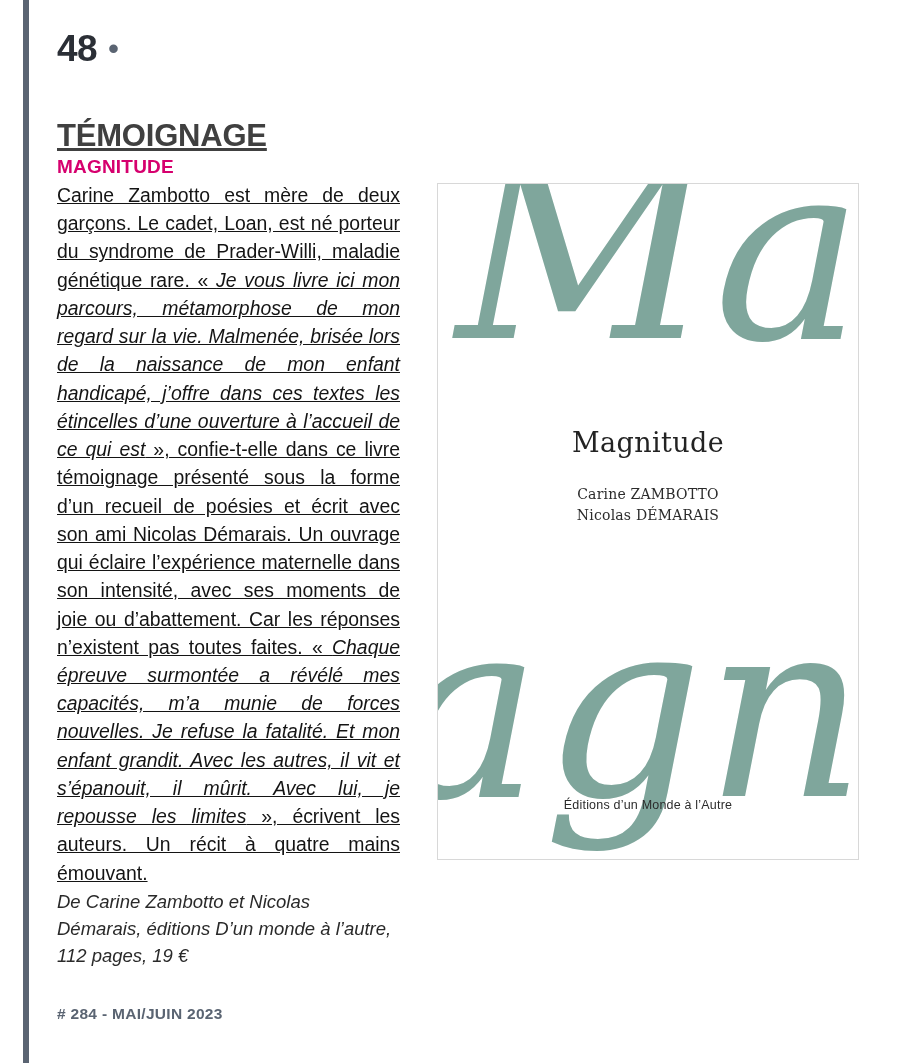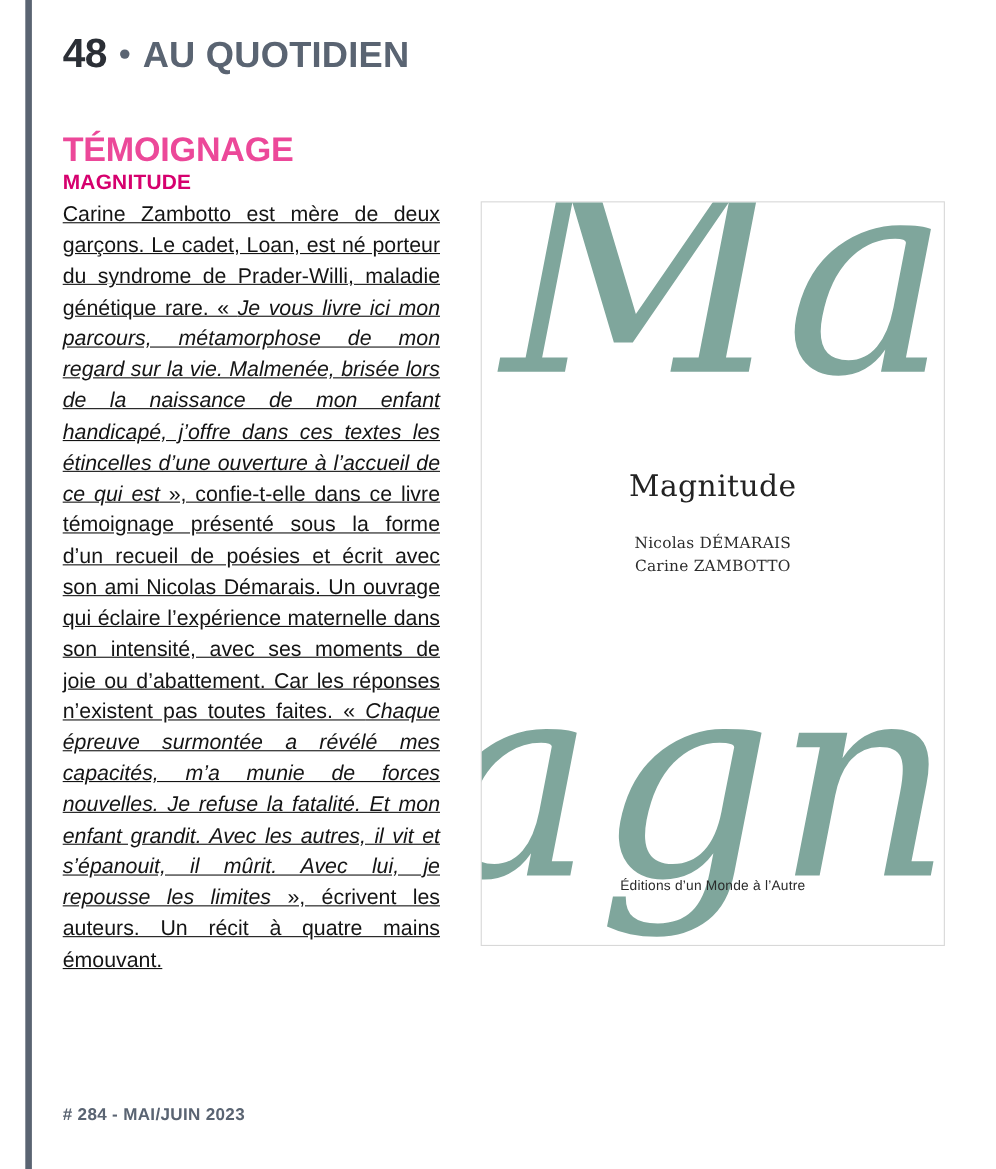--- a/index.html
+++ b/index.html
@@ -60,22 +60,23 @@
     letter-spacing: 0.2px;
   }
 
   
   .article-title {
     position: absolute;
     left: 57px;
     top: 118px;
     font-size: 31px;
     font-weight: bold;
-    color: #ec4899;
+    color: #404040;
     letter-spacing: -0.2px;
+    text-decoration: underline;
   }
   .article-subtitle {
     position: absolute;
     left: 57px;
     top: 156px;
     font-size: 19px;
     font-weight: bold;
     color: #d6006e;
     letter-spacing: 0.2px;
   }
@@ -191,39 +192,39 @@
 </head>
 <body>
 
 <div class="page">
 
   <div class="left-rule"></div>
 
   <div class="running-head">
     <span class="page-number">48</span>
     <span class="dot">•</span>
-    <span class="section-name">AU QUOTIDIEN</span>
   </div>
 
   <div class="article-title">TÉMOIGNAGE</div>
   <div class="article-subtitle">MAGNITUDE</div>
 
   <div class="body-column">
     <span>Carine Zambotto est mère de deux garçons. Le cadet, Loan, est né porteur du syndrome de Prader-Willi, maladie génétique rare. « </span><span class="q">Je vous livre ici mon parcours, métamorphose de mon regard sur la vie. Malmenée, brisée lors de la naissance de mon enfant handicapé, j’offre dans ces textes les étincelles d’une ouverture à l’accueil de ce qui est</span><span> », confie-t-elle dans ce livre témoignage présenté sous la forme d’un recueil de poésies et écrit avec son ami Nicolas Démarais. Un ouvrage qui éclaire l’expérience maternelle dans son intensité, avec ses moments de joie ou d’abattement. Car les réponses n’existent pas toutes faites. « </span><span class="q">Chaque épreuve surmontée a révélé mes capacités, m’a munie de forces nouvelles. Je refuse la fatalité. Et mon enfant grandit. Avec les autres, il vit et s’épanouit, il mûrit. Avec lui, je repousse les limites</span><span> », écrivent les auteurs. Un récit à quatre mains émouvant.</span>
   </div>
 
+  <div class="credit">De Carine Zambotto et Nicolas Démarais, éditions D’un monde à l’autre, 112 pages, 19 €</div>
 
   <div class="footer"># 284 - MAI/JUIN 2023</div>
 
   <div class="book-figure">
     <div class="script-layer">
       <div class="script-top">Magn</div>
       <div class="script-bottom">agnitu</div>
     </div>
     <div class="book-title">Magnitude</div>
     <div class="book-authors">
+      <div>Carine ZAMBOTTO</div>
       <div>Nicolas DÉMARAIS</div>
-      <div>Carine ZAMBOTTO</div>
     </div>
     <div class="book-publisher">Éditions d’un Monde à l’Autre</div>
   </div>
 
 </div>
 
 </body></html>

